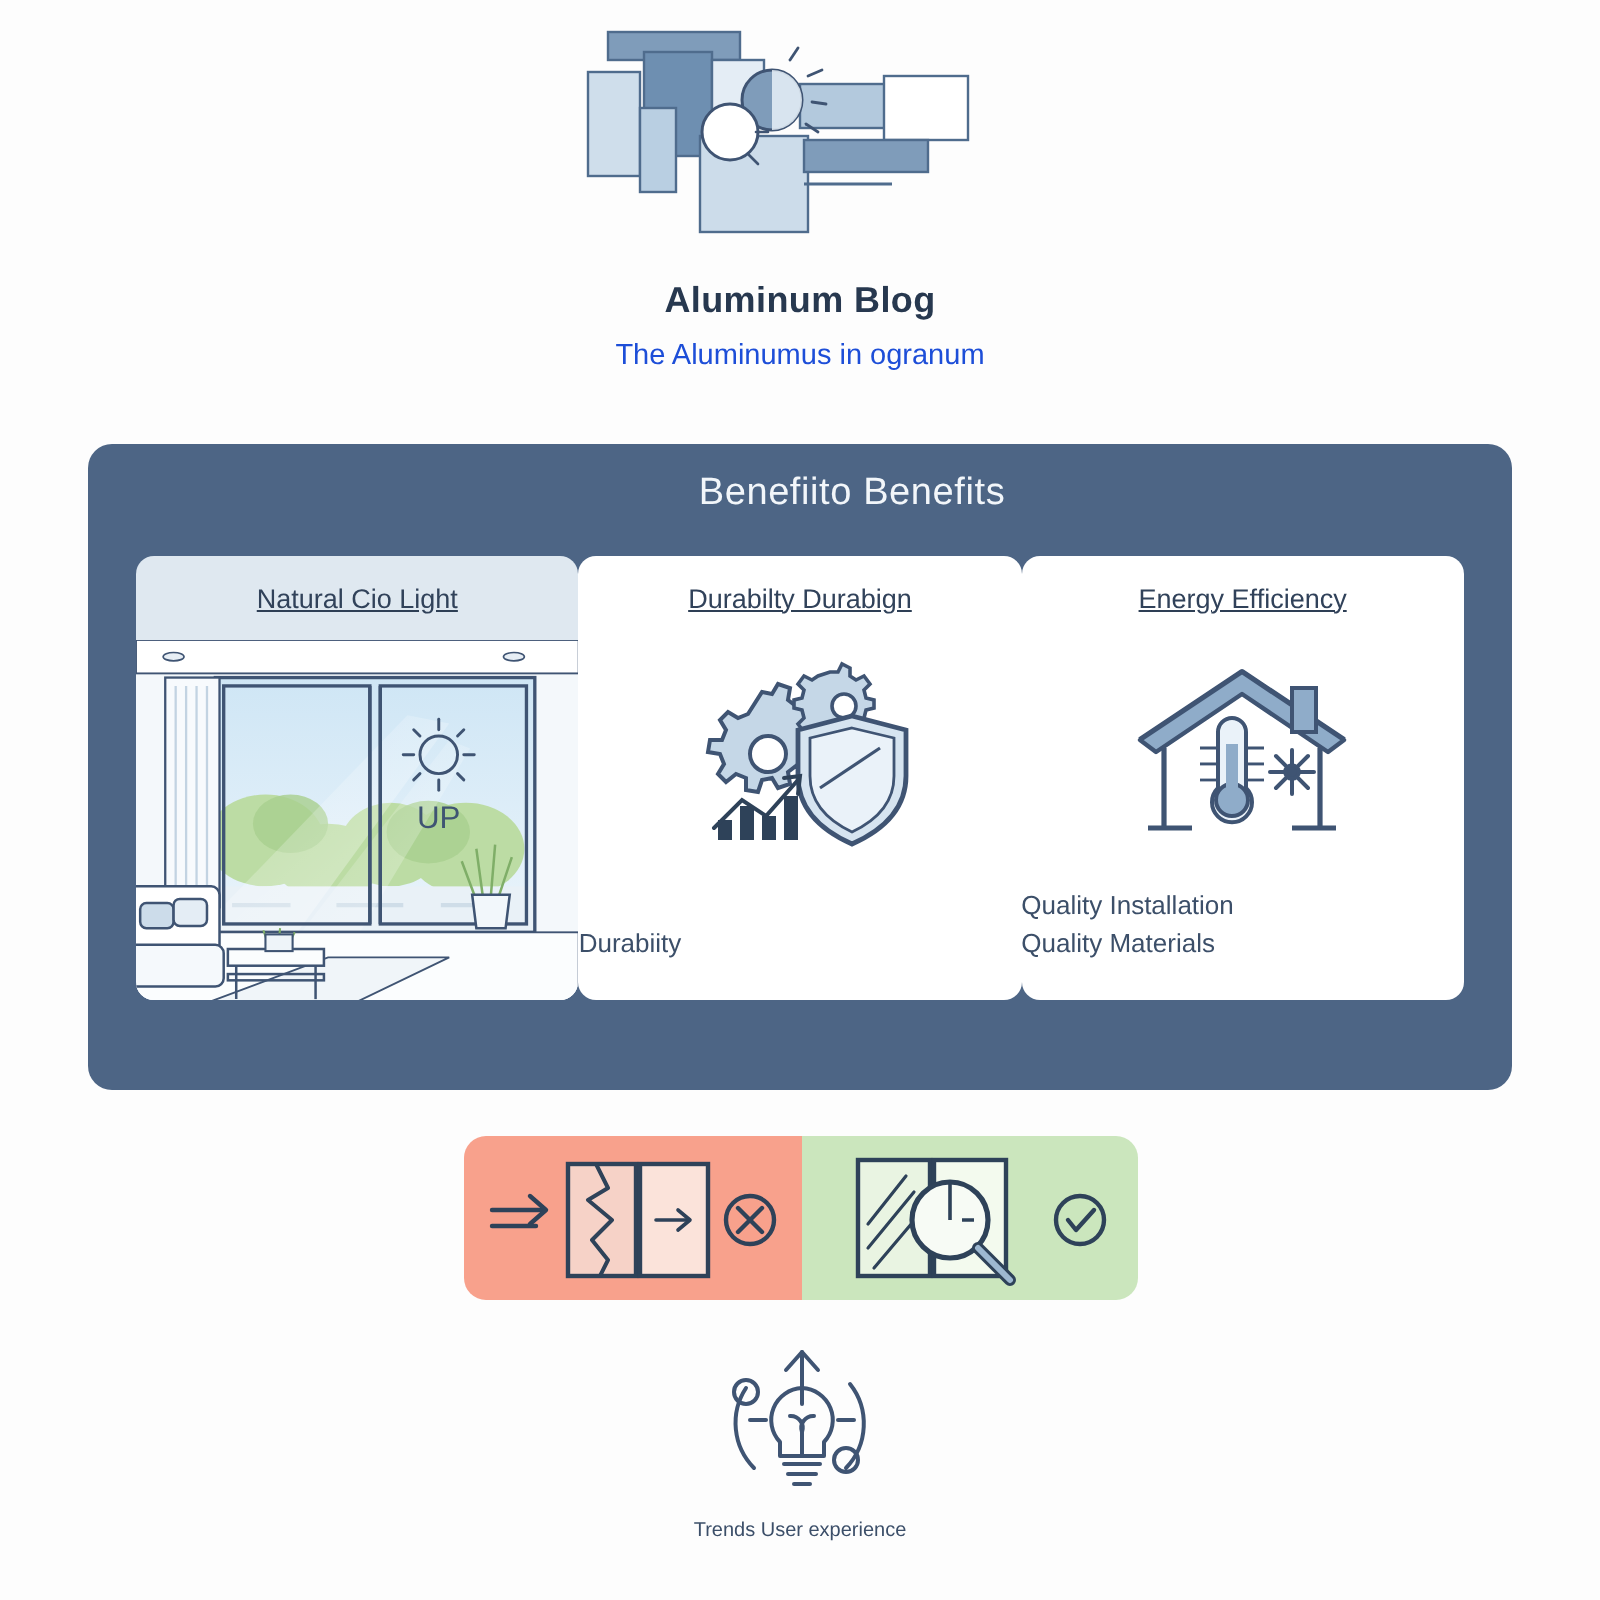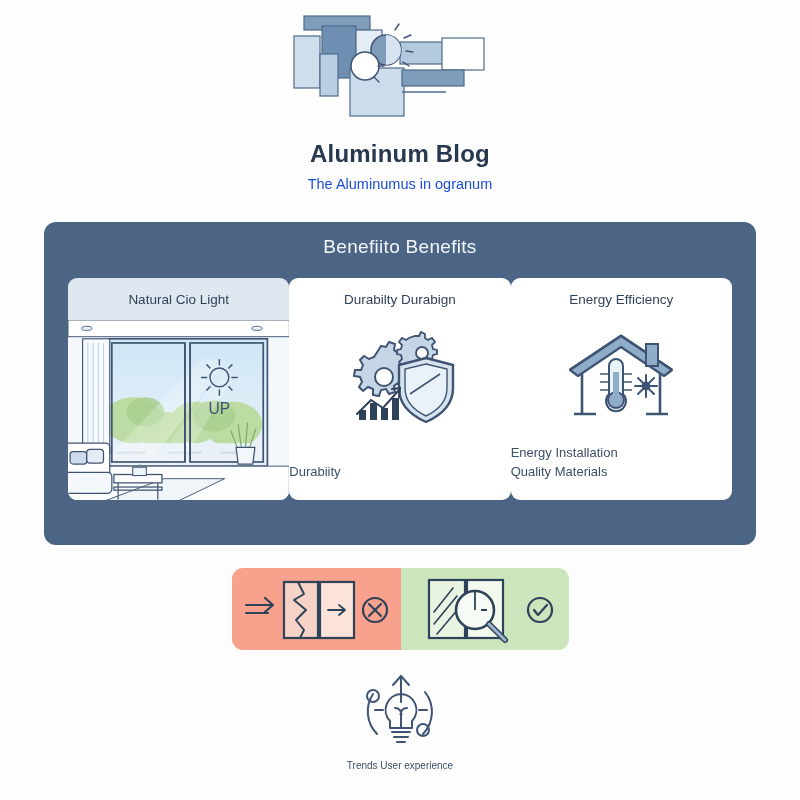--- a/index.html
+++ b/index.html
@@ -31,21 +31,21 @@
     text-align: center;
   }
   .logo-mark {
     width: 220px;
     height: 115px;
     margin: 0 auto;
     display: block;
   }
   .brand-title {
     margin-top: 18px;
-    font-size: 24px;
+    font-size: 18px;
     font-weight: bold;
     letter-spacing: 0.2px;
     color: #27384f;
     line-height: 1.1;
   }
   .brand-subtitle {
     margin-top: 9px;
     font-size: 14.5px;
     color: #1d4ed8;
     font-weight: normal;
@@ -64,20 +64,21 @@
   .banner-title {
     position: absolute;
     left: 0;
     top: 14px;
     width: 712px;
     text-align: center;
     color: #f2f6fa;
     font-size: 19px;
     font-weight: normal;
     letter-spacing: 0.3px;
+    padding-left: 26px;
   }
 
   .cards {
     position: absolute;
     left: 0;
     top: 56px;
     width: 712px;
     height: 248px;
     display: flex;
     justify-content: space-between;
@@ -86,20 +87,21 @@
   }
   .card {
     width: 248px;
     height: 222px;
     border-radius: 9px;
     background: #ffffff;
     position: relative;
     overflow: hidden;
     display: flex;
     flex-direction: column;
+    text-decoration: underline;
   }
   .card.tinted {
     background: #dfe8f0;
   }
   .card-head {
     height: 42px;
     display: flex;
     align-items: center;
     justify-content: center;
     font-size: 13.5px;
@@ -402,21 +404,21 @@
               <g stroke="#3f5473" stroke-width="2" stroke-linecap="round" fill="none" transform="translate(86,56)">
                 <line x1="-11" y1="0" x2="11" y2="0"></line>
                 <line x1="0" y1="-11" x2="0" y2="11"></line>
                 <line x1="-8" y1="-8" x2="8" y2="8"></line>
                 <line x1="-8" y1="8" x2="8" y2="-8"></line>
                 <circle cx="0" cy="0" r="3.4" fill="#3f5473"></circle>
               </g>
             </svg>
           </div>
           <div class="card-caption">
-            <div>Energy Installation</div>
+            <div>Quality Installation</div>
             <div>Quality Materials</div>
           </div>
         </div>
       </div>
 
     </div>
 
     <svg class="chev c1" viewBox="0 0 26 52">
       <polygon points="0,0 26,26 0,52" fill="#ffffff"></polygon>
     </svg>

